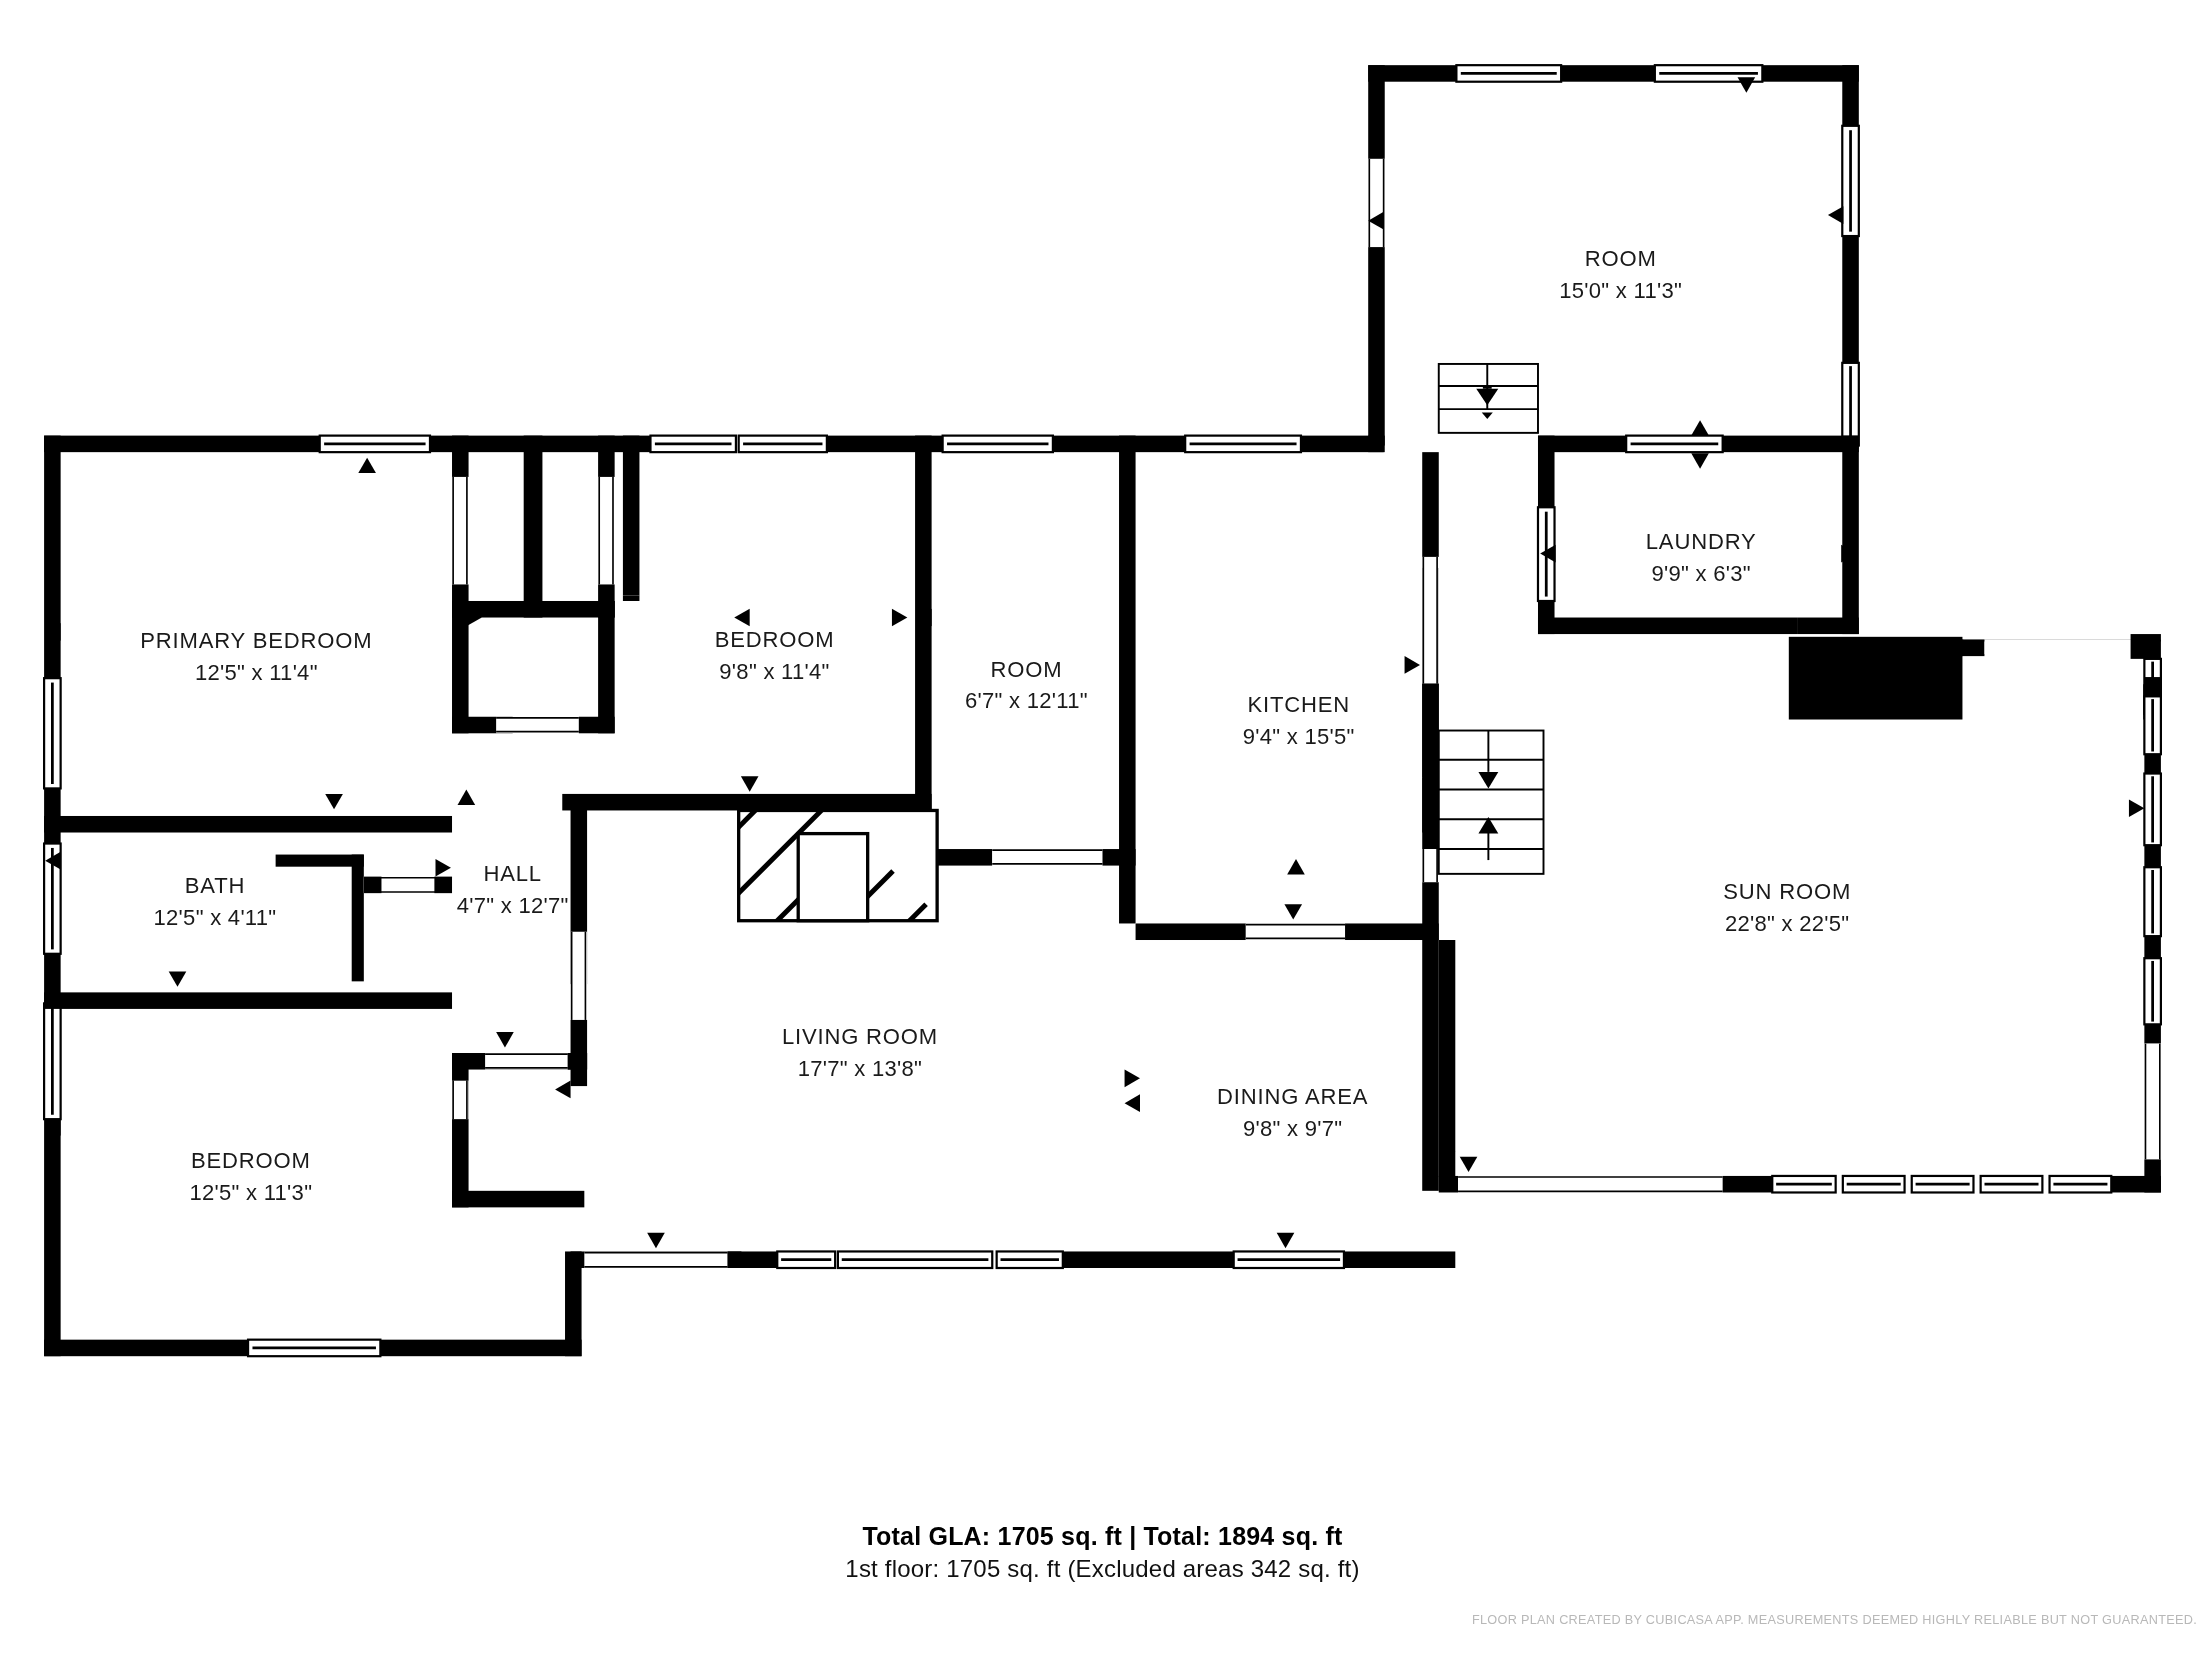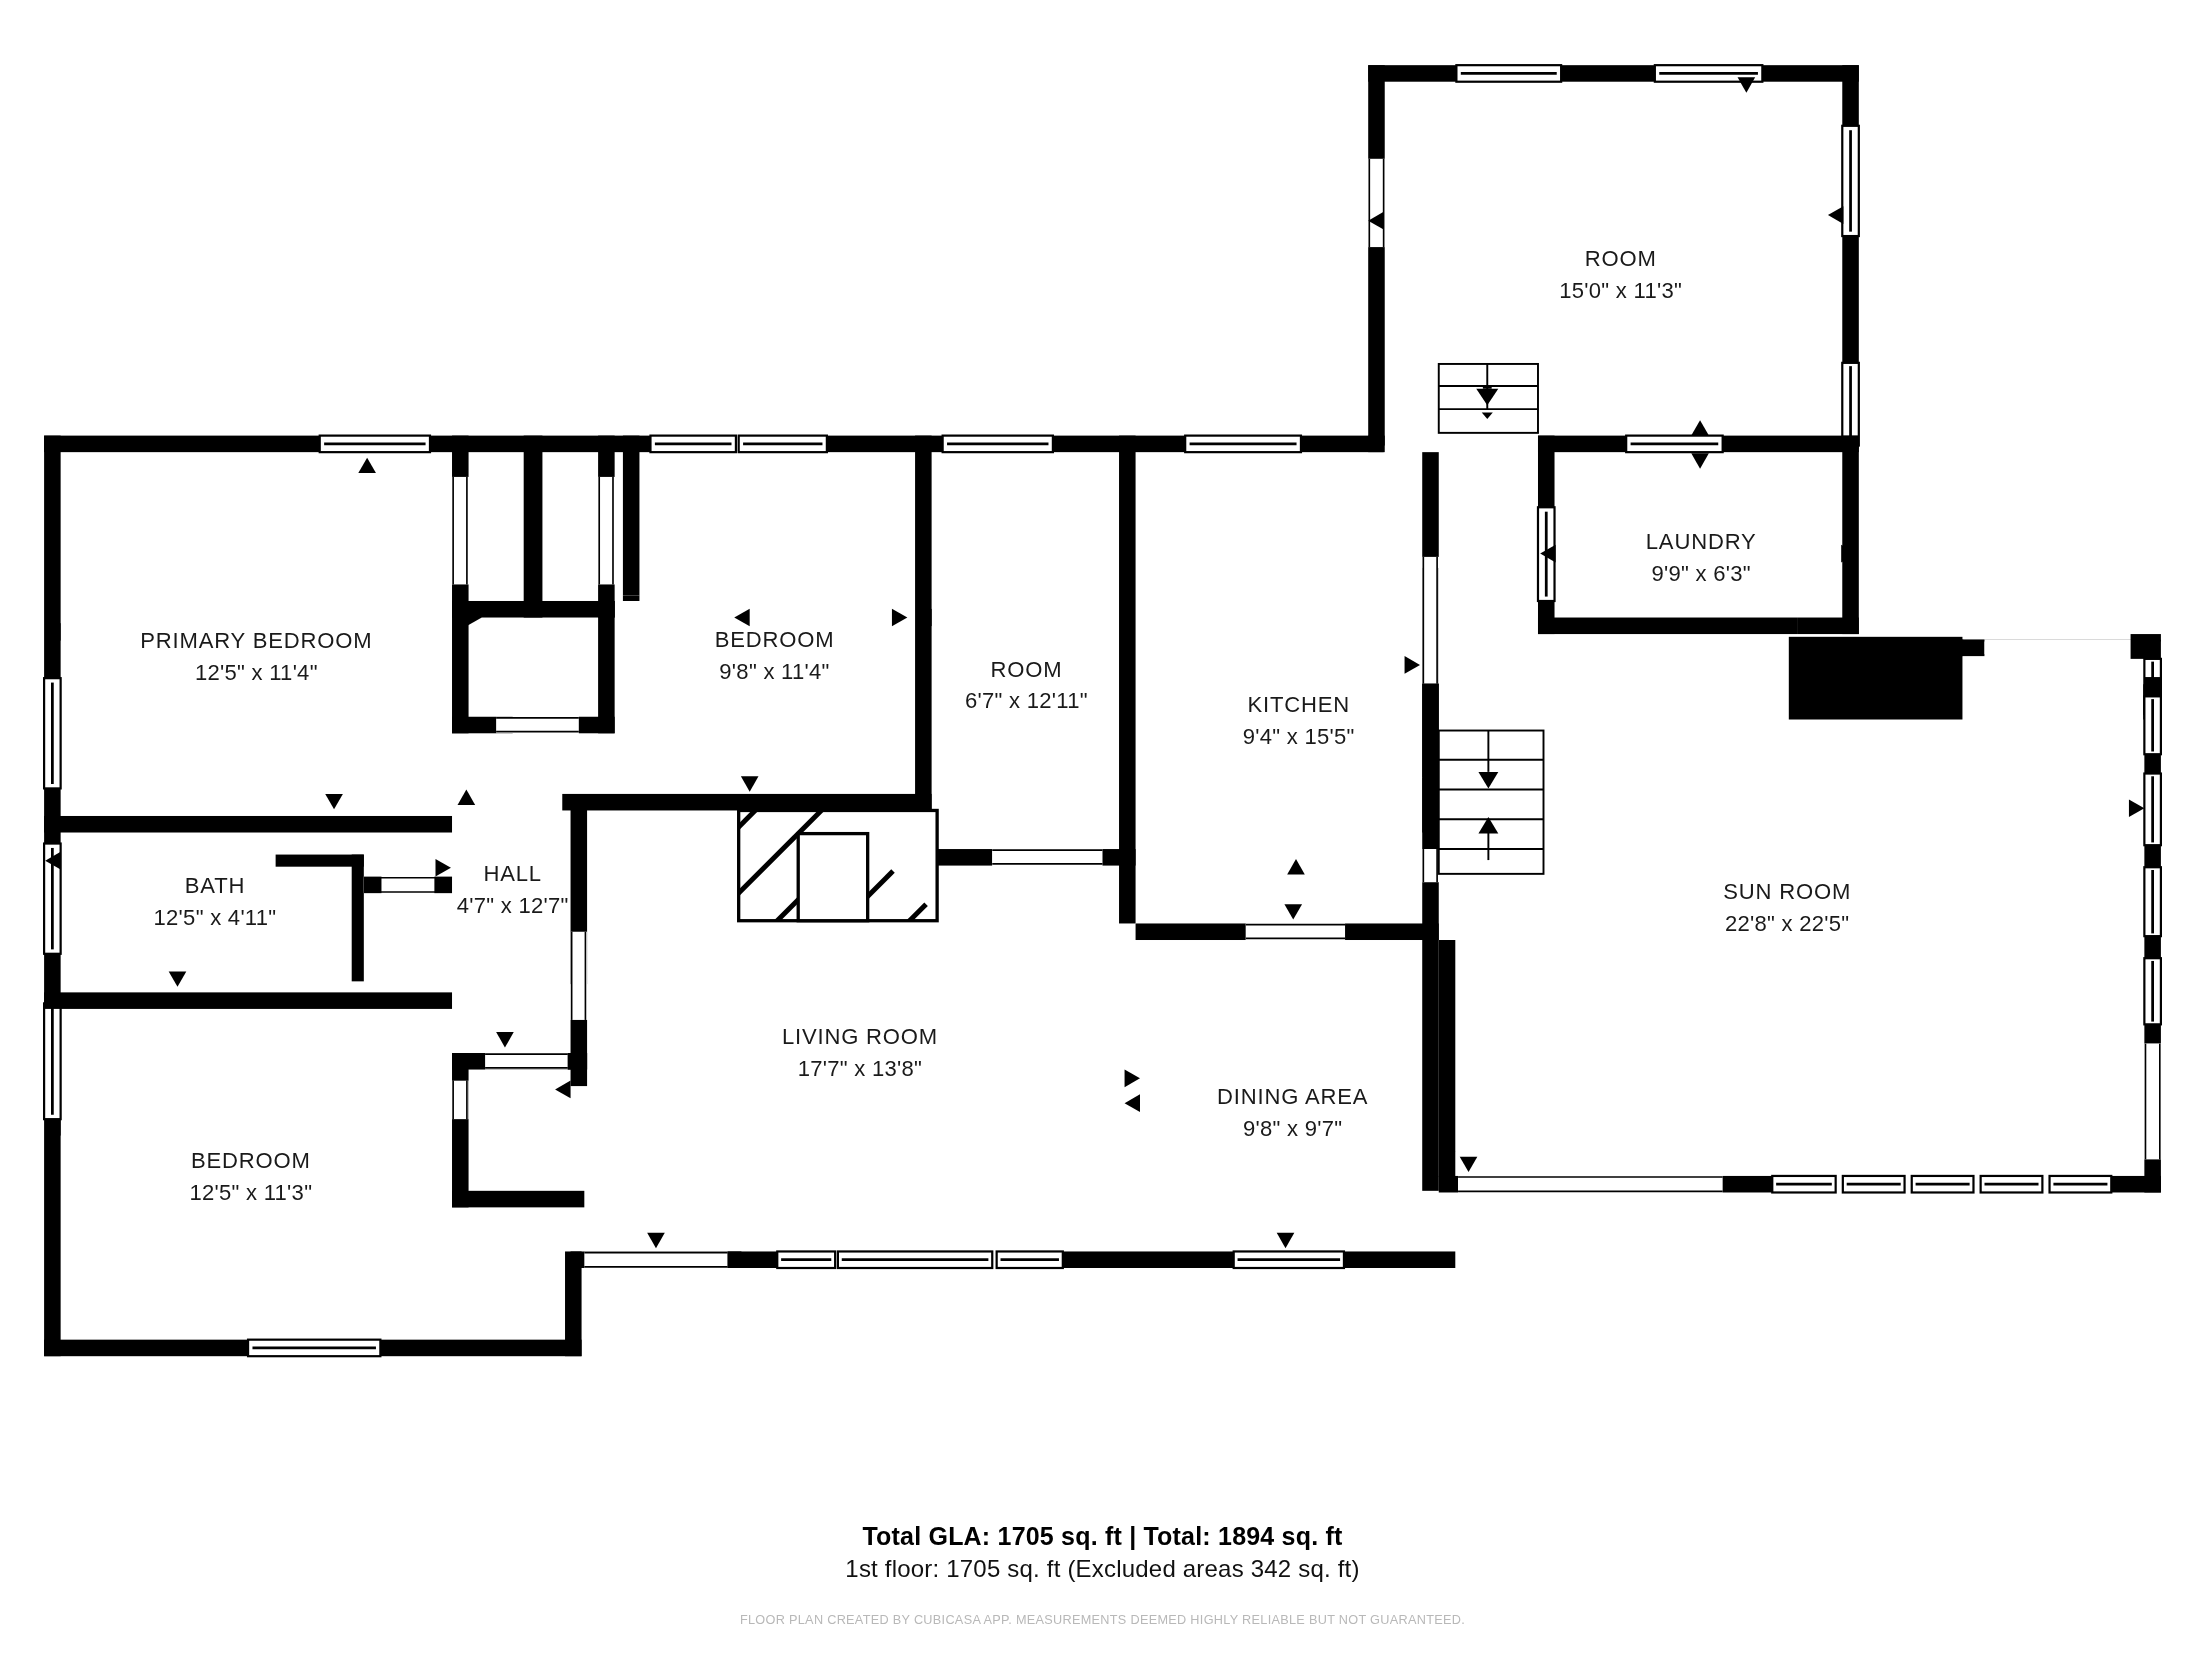--- a/index.html
+++ b/index.html
@@ -72,20 +72,21 @@
     color: #111111;
     margin: 0 0 30px 0;
     letter-spacing: 0.2px;
   }
   .footer-disclaimer {
     font-family: "Liberation Sans", sans-serif;
     font-size: 12.7px;
     color: #b8b8b8;
     margin: 8px;
     letter-spacing: 0.3px;
+    text-align: right;
   }
 </style>
 </head>
 <body>
 
 <div id="plan-root">
 <svg id="floorplan" viewBox="0 0 4000 3000" xmlns="http://www.w3.org/2000/svg">
 
   <g>
 

